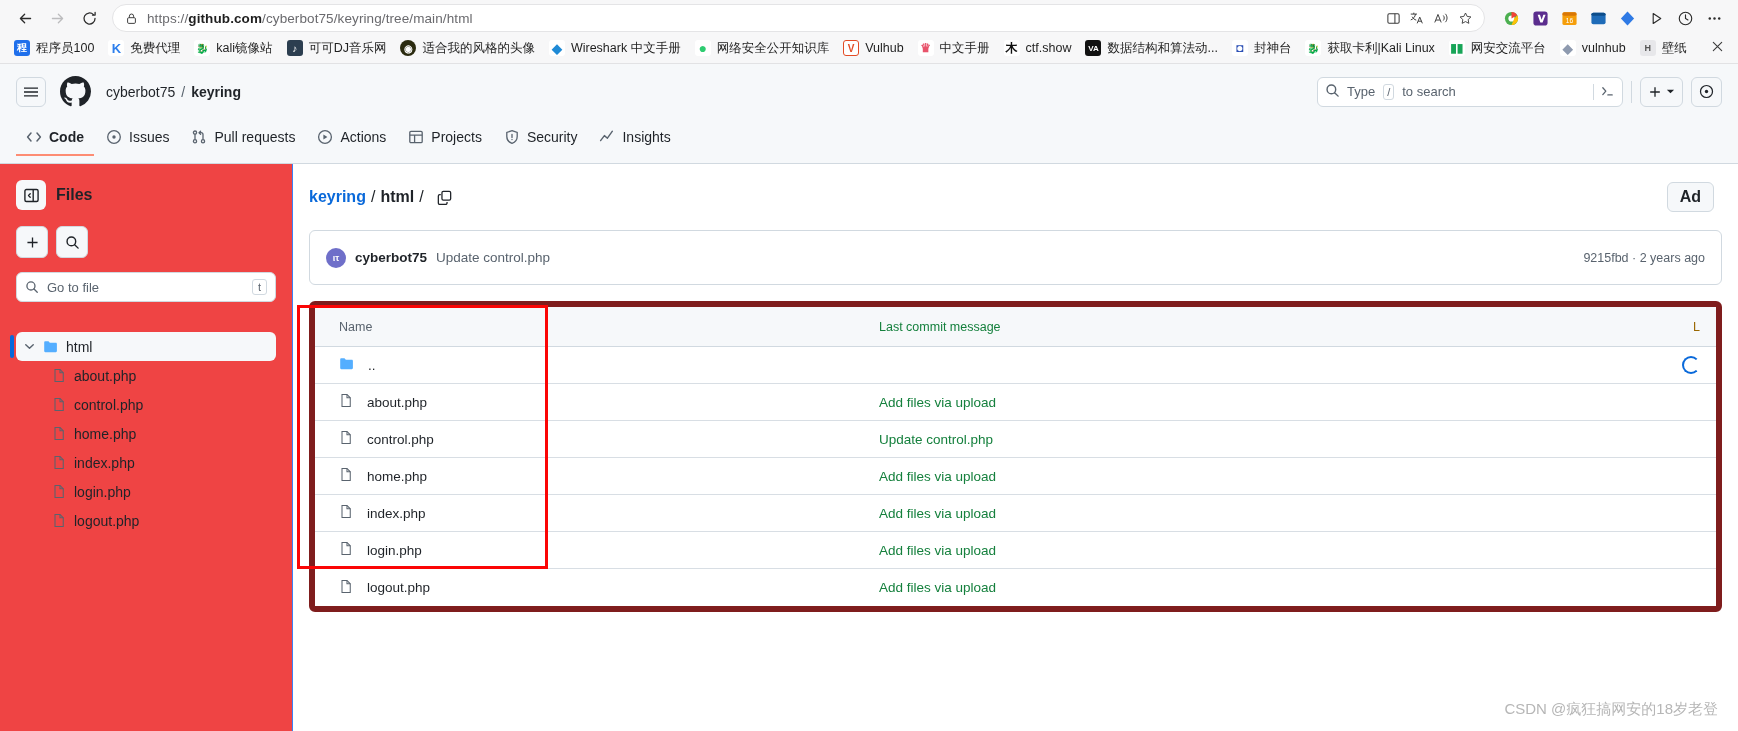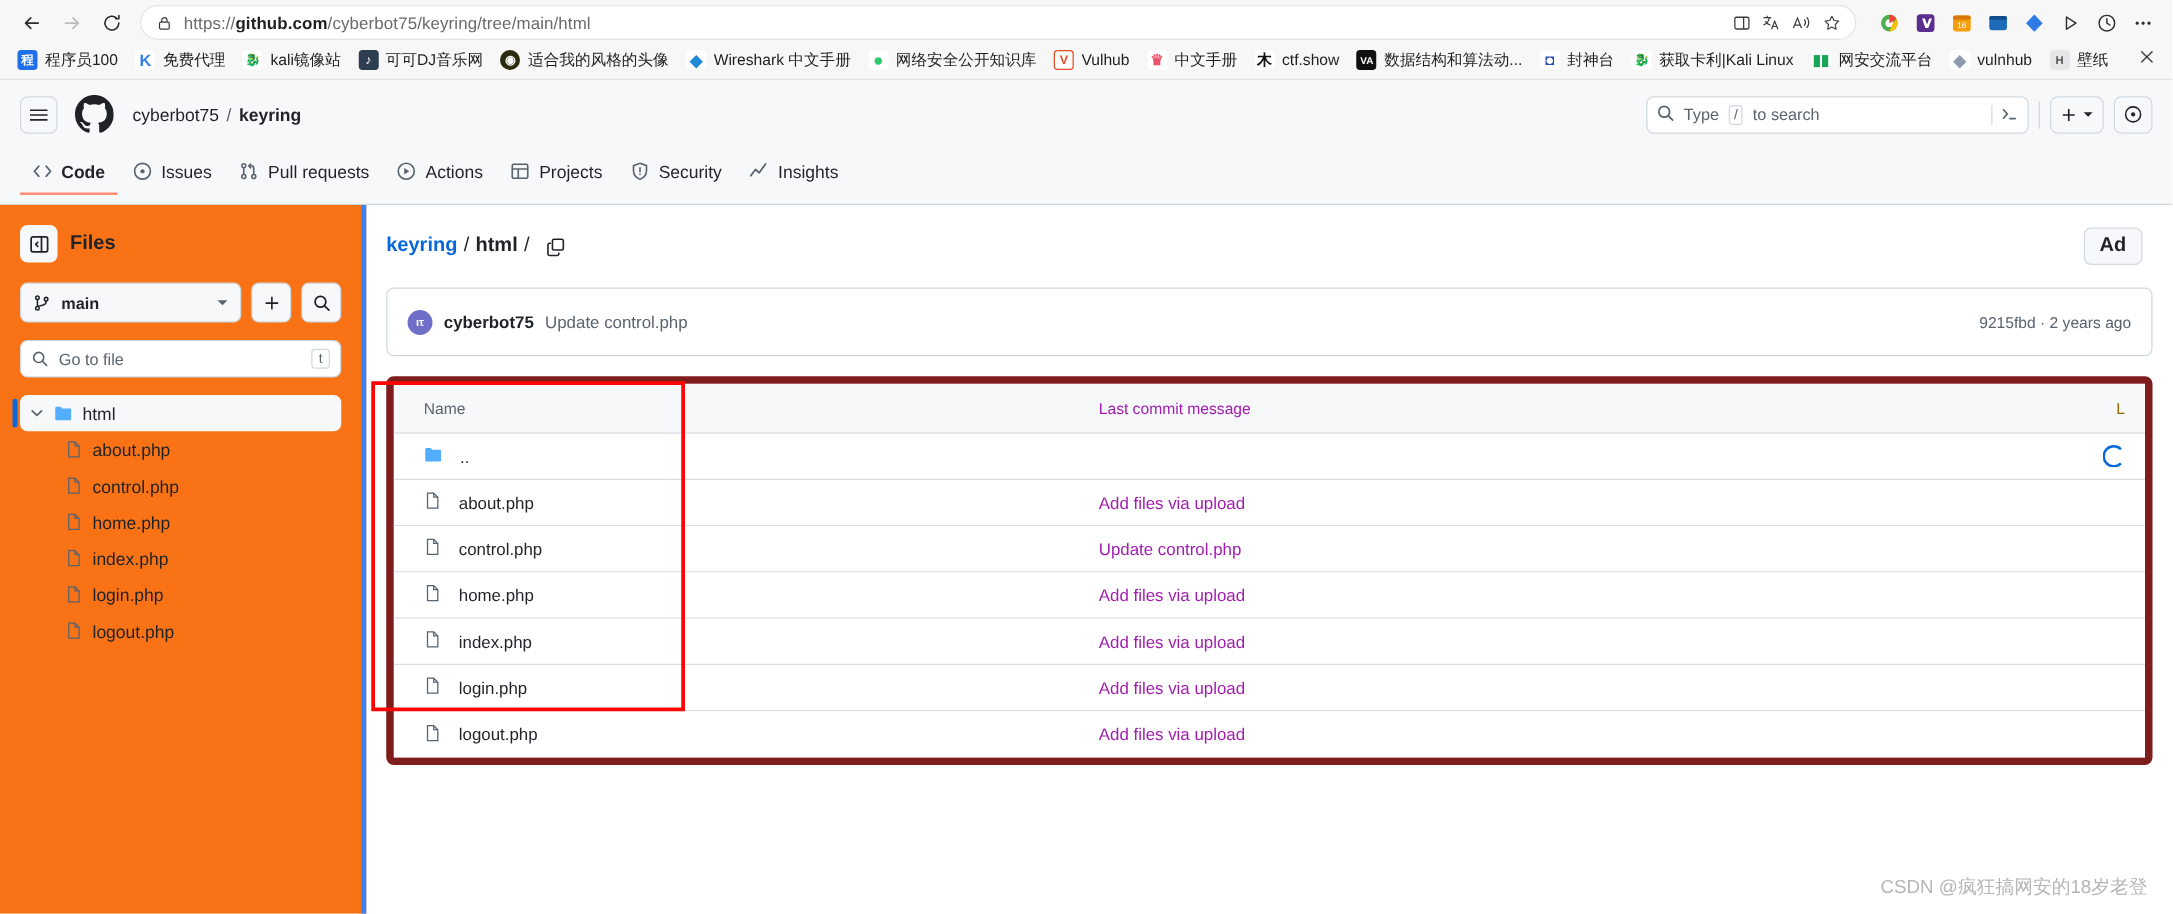--- a/index.html
+++ b/index.html
@@ -177,23 +177,23 @@
     position: relative;
   }
   .gh-tab.active { font-weight: 600; border-bottom-color: #fd8c73; }
   .gh-tab .ic { display: flex; align-items: center; color: #59636e; }
 
   
   .gh-body { display: flex; height: calc(731px - 64px - 56px - 44px); }
   .gh-sidebar {
     width: 293px;
     flex: 0 0 293px;
-    border-right: 4px solid #3b82f6;
+    border-right: 1px solid #3b82f6;
     padding: 16px 16px 0 16px;
-    background: #f97316;
+    background: #ef4444;
   }
   .files-title-row { display: flex; align-items: center; gap: 10px; margin-bottom: 16px; }
   .files-icon-btn {
     width: 30px; height: 30px;
     border-radius: 6px;
     background: #f6f8fa;
     display: flex; align-items: center; justify-content: center;
     color: #1f2328;
   }
   .files-title { font-size: 16px; font-weight: 600; color: #1f2328; }
@@ -220,21 +220,21 @@
     color: #1f2328;
   }
   .gotofile {
     height: 30px;
     border: 1px solid #d1d9e0;
     border-radius: 6px;
     background: #fff;
     display: flex; align-items: center;
     padding: 0 8px; gap: 8px;
     font-size: 13px; color: #59636e;
-    margin-bottom: 14px;
+    margin-bottom: 30px;
   }
   .gotofile .kbd {
     margin-left: auto;
     border: 1px solid #d1d9e0;
     border-radius: 3px;
     font-size: 11px; line-height: 14px;
     padding: 0 5px; color: #59636e;
   }
 
   .tree-item {
@@ -318,21 +318,21 @@
   }
   .ft-row {
     height: 37px;
     display: flex; align-items: center;
     border-bottom: 1px solid #d8dee4;
     font-size: 13.5px;
     background: #fff;
   }
   .ft-row:last-child { border-bottom: none; }
   .col-name { width: 548px; flex: 0 0 548px; padding-left: 24px; display: flex; align-items: center; gap: 13px; }
-  .col-msg  { flex: 1 1 auto; padding-left: 16px; color: #a21caf; }
+  .col-msg  { flex: 1 1 auto; padding-left: 16px; color: #15803d; }
   .col-time { width: 140px; flex: 0 0 140px; color: #59636e; text-align: right; padding-right: 16px; }
   .ft-head .col-name { padding-left: 24px; }
   .ft-head .col-msg { padding-left: 16px; }
   .fname { color: #1f2328; }
   .spinner {
     width: 18px; height: 18px; border-radius: 50%;
     border: 2px solid #0969da;
     border-right-color: transparent;
     flex: 0 0 auto;
   }
@@ -670,32 +670,20 @@
           <svg width="17" height="17" viewBox="0 0 16 16" fill="none" stroke="#1f2328" stroke-width="1.3">
               <rect x="1.8" y="2.4" width="12.4" height="11.2" rx="1.4"></rect>
               <path d="M9.6 2.4v11.2"></path>
               <path d="M6.8 6.4L5.2 8l1.6 1.6" stroke-linecap="round" stroke-linejoin="round"></path>
             </svg>
         </div>
         <div class="files-title">Files</div>
       </div>
 
       <div class="branch-row">
-        <div class="branch-select">
-          <svg width="15" height="15" viewBox="0 0 16 16" fill="none" stroke="#1f2328" stroke-width="1.3">
-              <circle cx="4.2" cy="3.4" r="1.5"></circle>
-              <circle cx="4.2" cy="12.4" r="1.5"></circle>
-              <circle cx="11.6" cy="4.6" r="1.5"></circle>
-              <path d="M4.2 5v5.9M11.6 6.1v.8c0 1.7-1.4 2.6-3 2.9-1.9.4-4.4.8-4.4 1.3"></path>
-            </svg>
-          <span>main</span>
-          <span class="caret"><svg width="10" height="10" viewBox="0 0 10 10" fill="#59636e">
-                <path d="M1 3.2l4 4 4-4z"></path>
-              </svg></span>
-        </div>
         <div class="icon-sq">
           <svg width="15" height="15" viewBox="0 0 16 16" fill="#1f2328">
               <path d="M7.3 2.6h1.4v4.7h4.7v1.4H8.7v4.7H7.3V8.7H2.6V7.3h4.7z"></path>
             </svg>
         </div>
         <div class="icon-sq">
           <svg width="15" height="15" viewBox="0 0 16 16" fill="none" stroke="#1f2328" stroke-width="1.5">
               <circle cx="6.8" cy="6.8" r="4.6"></circle>
               <path d="M10.3 10.3L14 14" stroke-linecap="round"></path>
             </svg>

